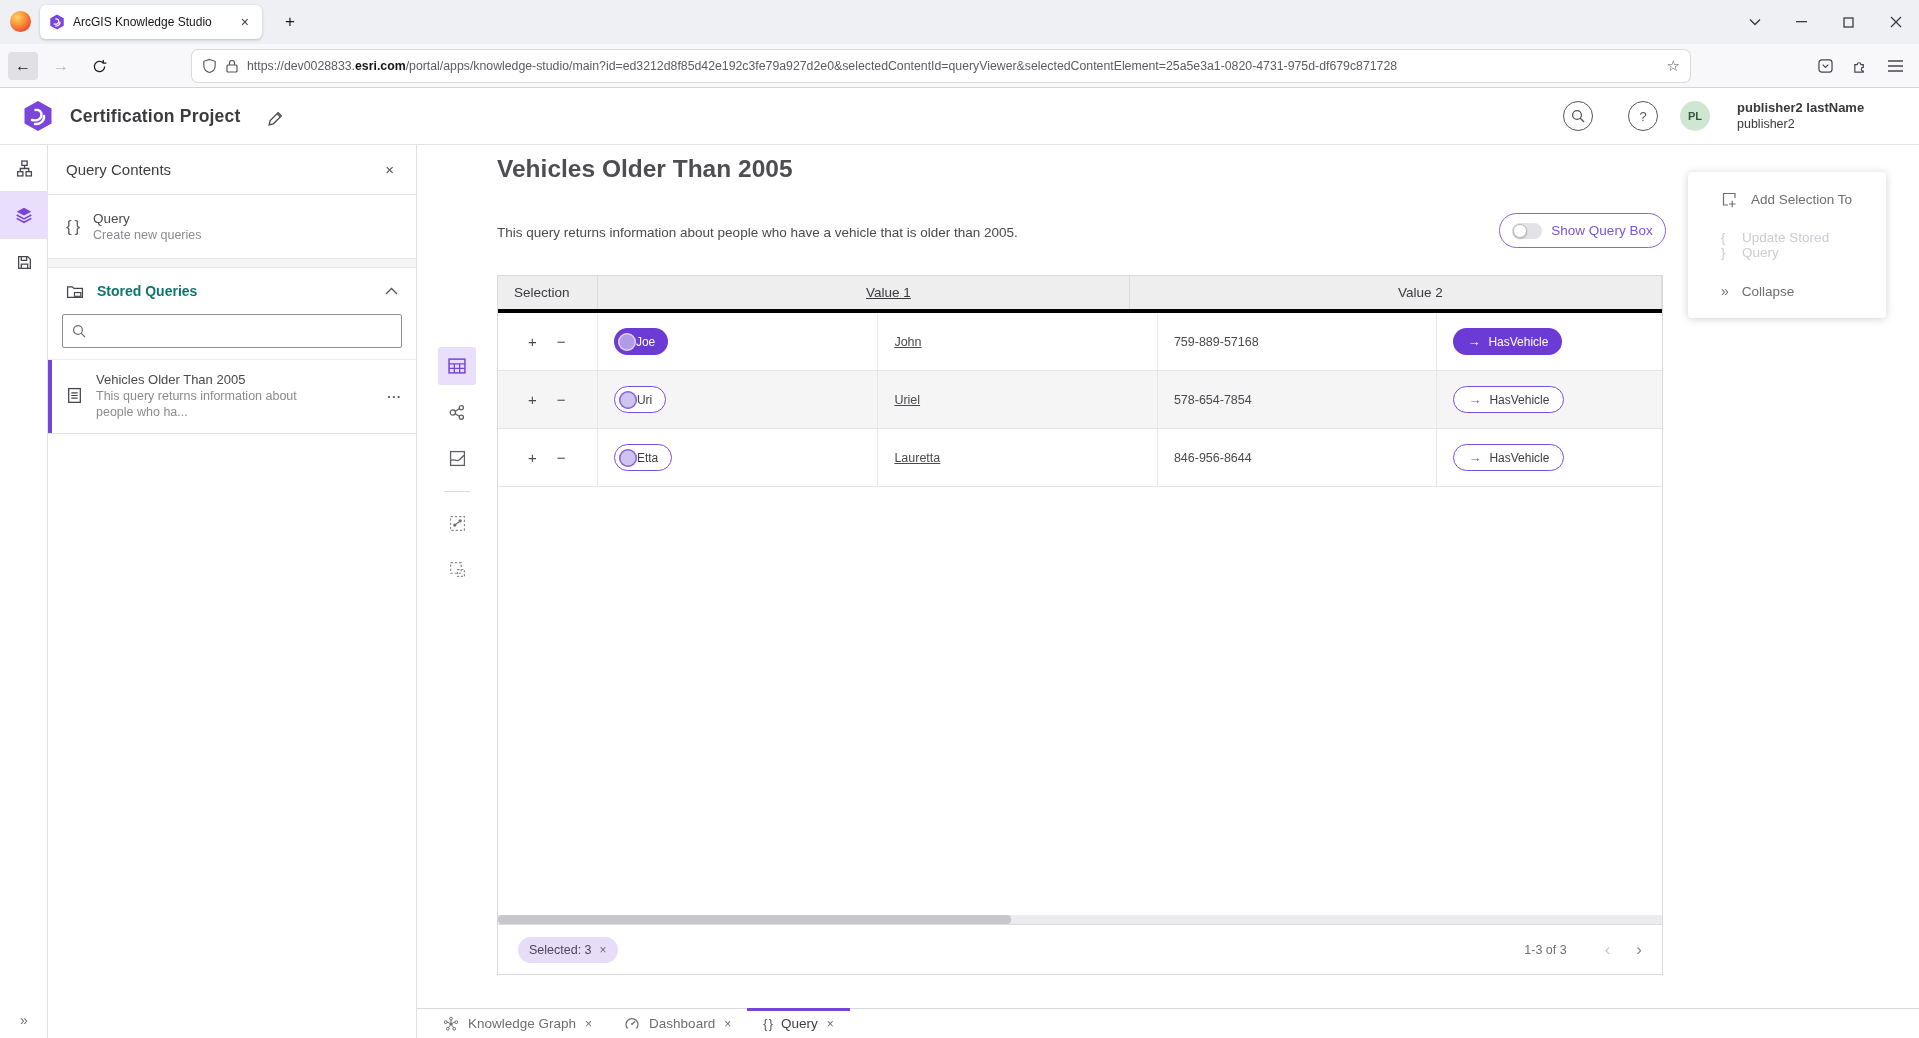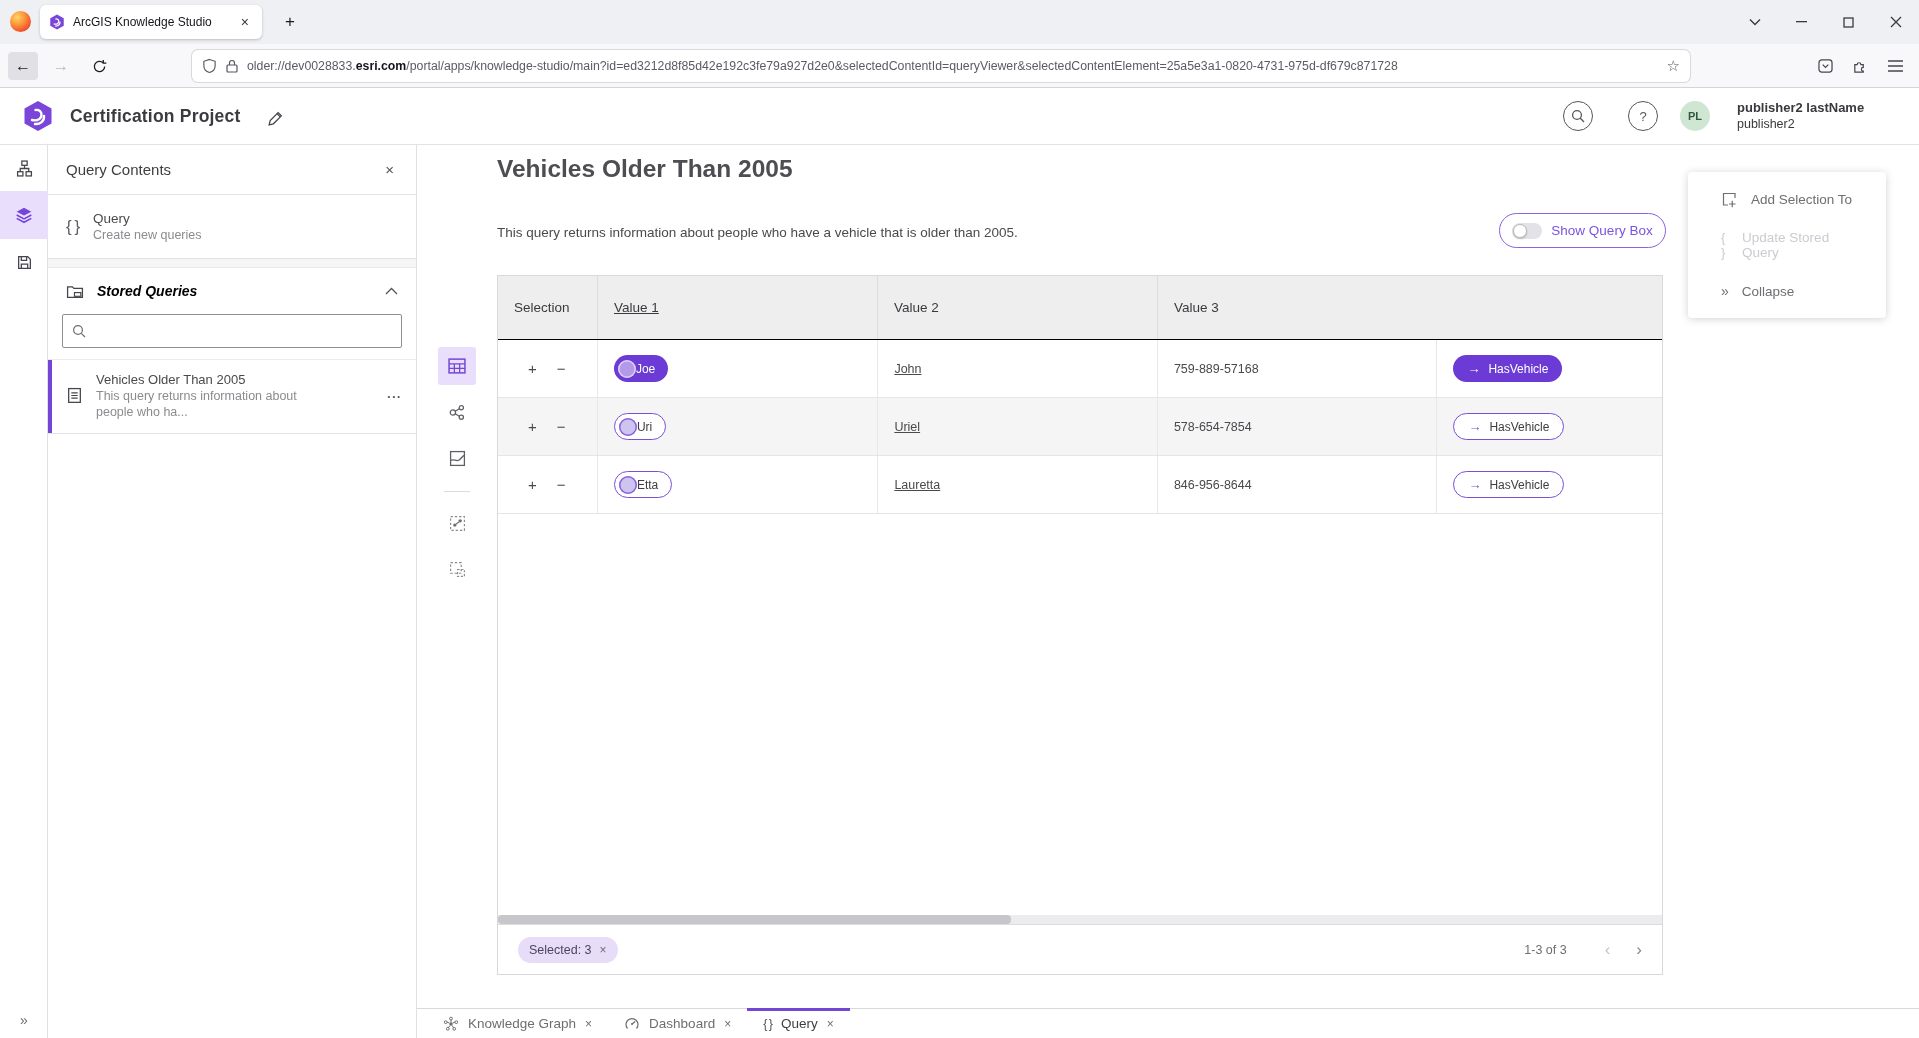--- a/index.html
+++ b/index.html
@@ -61,21 +61,21 @@
     border-right:1px solid #e0e0e2; }
   .panel-header { height:50px; display:flex; align-items:center; padding:0 18px; border-bottom:1px solid #e4e4e6; }
   .panel-title { font-size:15px; font-weight:400; color:#3f3f43; flex:1; }
   .panel-close { font-size:15px; color:#55555a; padding:2px 4px; }
   .query-item { height:64px; display:flex; align-items:center; padding:0 18px; gap:14px; border-bottom:1px solid #e4e4e6; }
   .braces-lg { font-size:17px; color:#5f5f66; letter-spacing:-1px; }
   .qi-title { font-size:13.5px; color:#4a4a4e; line-height:17px; }
   .qi-sub { font-size:12.5px; color:#8b8b90; line-height:16px; }
   .section-gap { height:9px; background:#f5f5f6; border-bottom:1px solid #e9e9eb; }
   .stored-header { height:45px; display:flex; align-items:center; padding:0 18px; gap:13px; }
-  .stored-title { font-size:14px; font-weight:700; color:#000000; flex:1;font-style:italic; }
+  .stored-title { font-size:14px; font-weight:700; color:#0f766e; flex:1; }
   .search-box { margin:1px 14px 11px 14px; height:34px; border:1px solid #8f8f96; border-radius:2px;
     display:flex; align-items:center; padding:0 9px; gap:8px; background:#fff; }
   .search-box input { border:none; outline:none; flex:1; font-size:13px; font-family:"Liberation Sans",sans-serif; }
   .stored-item { position:relative; padding:11px 14px 13px 18px; border-top:1px solid #ececee;
     border-bottom:1px solid #e4e4e6; display:flex; align-items:center; gap:13px; }
   .stored-item::before { content:""; position:absolute; left:0; top:0; bottom:0; width:4px; background:#7445d6; }
   .si-title { font-size:13px; color:#4a4a4e; line-height:17px; }
   .si-desc { font-size:12.5px; color:#8b8b90; line-height:16px; width:236px; }
   .si-menu { position:absolute; right:14px; top:32px; font-size:8px; letter-spacing:2px; color:#55555a; }
 
@@ -93,21 +93,21 @@
 
   
   .tool-col { position:absolute; left:20px; top:202px; width:40px; display:flex; flex-direction:column; align-items:center; }
   .tool-btn { width:38px; height:38px; display:flex; align-items:center; justify-content:center; border-radius:3px; margin-bottom:8px; }
   .tool-btn.sel { background:#e9defb; }
   .tool-divider { width:26px; height:1px; background:#dcdcde; margin:6px 0 12px 0; }
 
   
   .grid { position:absolute; left:80px; top:130px; width:1166px; height:700px;
     border:1px solid #d9d9dc; background:#fff; }
-  .ghead { height:64px; display:flex; background:#eeeeef; border-bottom:1px solid #000000; }
+  .ghead { height:37px; display:flex; background:#eeeeef; border-bottom:4px solid #000000;justify-content:space-between; }
   .ghead .cell { display:flex; align-items:center; font-size:13.5px; color:#3a3a3e;
     border-right:1px solid #dcdcde; padding-left:16px; }
   .grow { height:58px; display:flex; border-bottom:1px solid #e5e5e7; }
   .grow.alt { background:#f5f5f6; }
   .grow .cell { display:flex; align-items:center; font-size:12.5px; color:#4a4a4e;
     border-right:1px solid #e8e8ea; padding-left:16px; }
   .cell.c1 { width:100px; } .cell.c2 { width:281px; } .cell.c3 { width:280px;text-decoration:underline; }
   .cell.c4 { width:280px; } .cell.c5 { width:225px; border-right:none !important; }
   .grow .cell.c1 { padding-left:30px; gap:20px; }
   .pm-btn { font-size:15px; color:#4a4a4e; line-height:1; }
@@ -203,21 +203,21 @@
       </svg>
   </div>
   <div class="urlbar">
     <svg width="15" height="16" viewBox="0 0 16 16">
       <path d="M8 1l6 2v5c0 3.6-2.8 6-6 7-3.2-1-6-3.4-6-7V3z" fill="none" stroke="#55555e" stroke-width="1.2"></path>
     </svg>
     <svg width="12" height="14" viewBox="0 0 12 14">
       <rect x="1" y="6" width="10" height="7" rx="1" fill="none" stroke="#55555e" stroke-width="1.2"></rect>
       <path d="M3.5 6V4a2.5 2.5 0 0 1 5 0v2" fill="none" stroke="#55555e" stroke-width="1.2"></path>
     </svg>
-    <span class="url-text"><span>older://dev0028833.</span><b>esri.com</b><span>/portal/apps/knowledge-studio/main?id=ed3212d8f85d42e192c3fe79a927d2e0&amp;selectedContentId=queryViewer&amp;selectedContentElement=25a5e3a1-0820-4731-975d-df679c871728</span></span>
+    <span class="url-text"><span>https://dev0028833.</span><b>esri.com</b><span>/portal/apps/knowledge-studio/main?id=ed3212d8f85d42e192c3fe79a927d2e0&amp;selectedContentId=queryViewer&amp;selectedContentElement=25a5e3a1-0820-4731-975d-df679c871728</span></span>
     <span class="url-star">☆</span>
   </div>
   <div class="chrome-icon-btn" style="left:1810px;">
     <svg width="15" height="14" viewBox="0 0 16 15">
         <rect x="1" y="1" width="14" height="13" rx="3" fill="none" stroke="#45454c" stroke-width="1.3"></rect>
         <path d="M5 6l3 3 3-3" stroke="#45454c" stroke-width="1.3" fill="none"></path>
       </svg>
   </div>
   <div class="chrome-icon-btn" style="left:1844px;">
     <svg width="15" height="15" viewBox="0 0 16 16">
@@ -373,21 +373,20 @@
         <span class="toggle-knob"></span>
       </span>
     <span class="show-label">Show Query Box</span>
   </div>
 
   <div class="grid">
     <div class="ghead">
       <div class="cell c1">Selection</div>
       <div class="cell c3">Value 1</div>
       <div class="cell c4">Value 2</div>
-      <div class="cell c5">Value 3</div>
     </div>
 
     <div class="grow">
       <div class="cell c1">
         <span class="pm-btn">+</span>
         <span class="pm-btn">−</span>
       </div>
       <div class="cell c2">
           <span class="entity-pill solid">
             <span class="entity-dot"></span>

